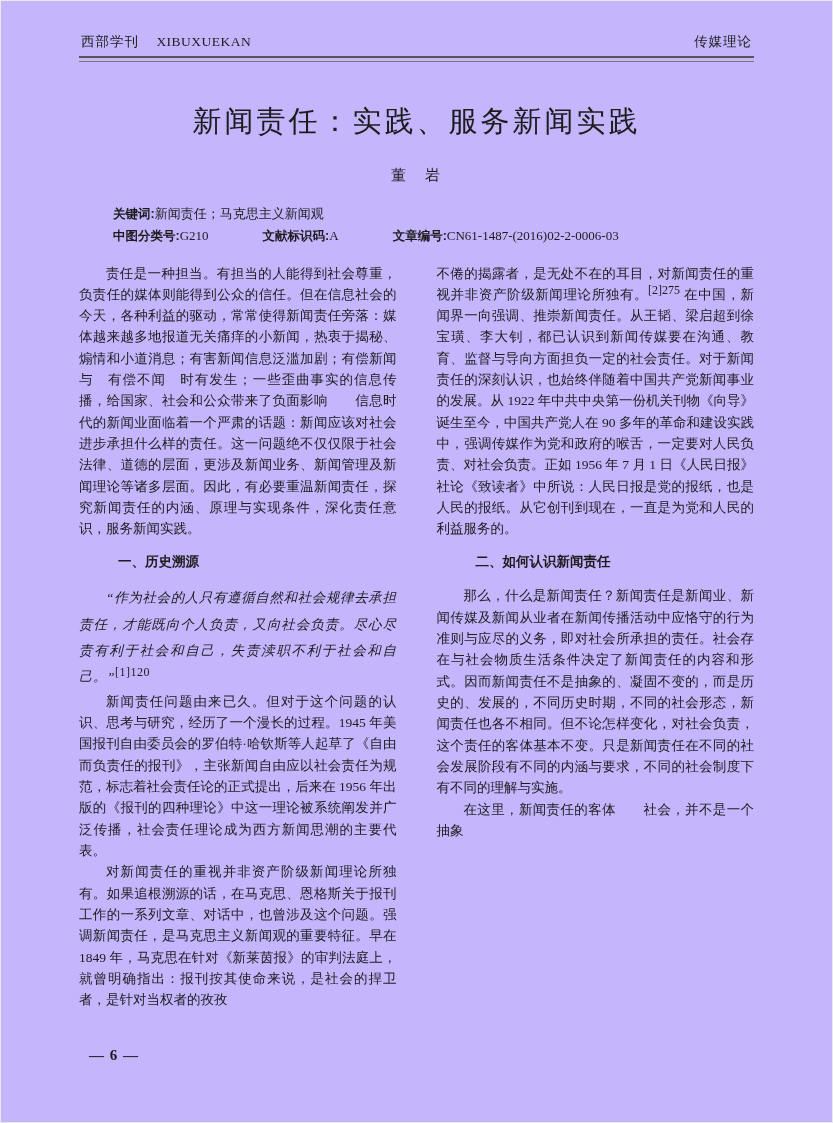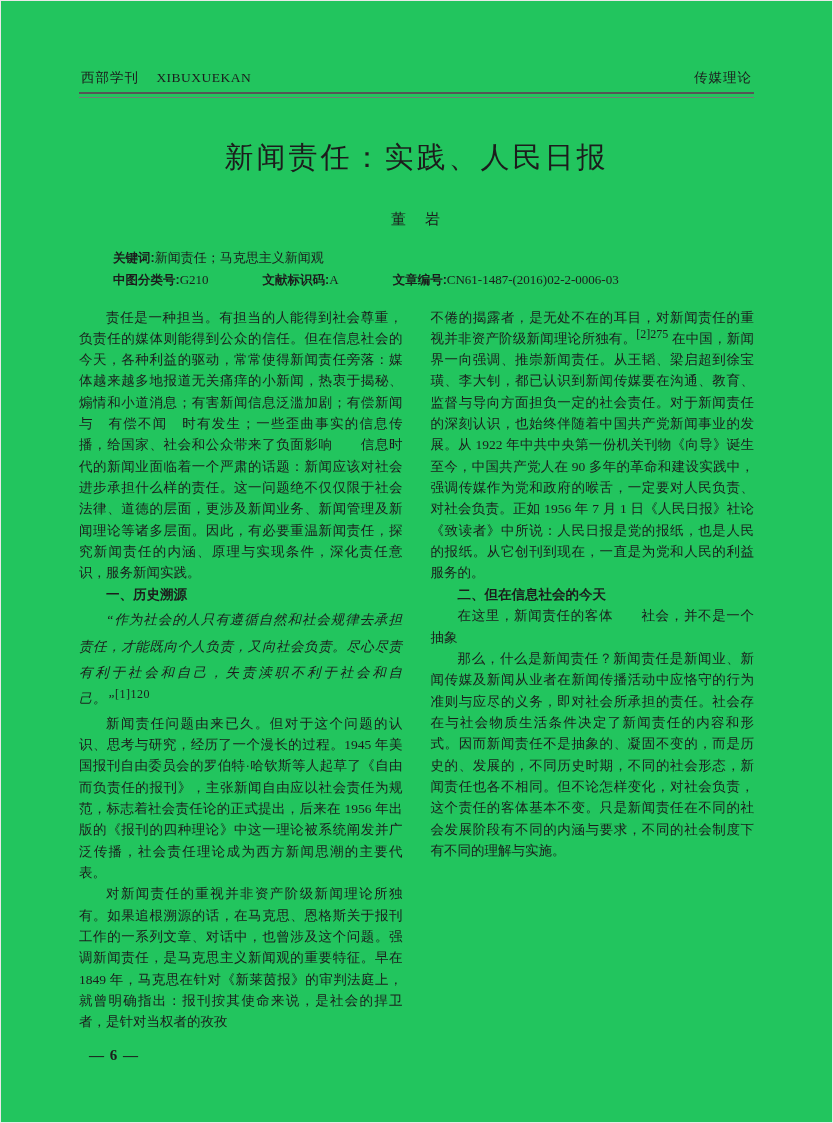--- a/index.html
+++ b/index.html
@@ -11,22 +11,22 @@
     width: 833px;
     height: 1123px;
     font-family: "Liberation Serif", "DejaVu Serif", serif;
     color: #1c1c1c;
   }
   .page {
     position: relative;
     box-sizing: border-box;
     width: 833px;
     height: 1123px;
-    padding: 68px 78px 0 78px;
-    background: #22c55e;
+    padding: 32px 78px 0 78px;
+    background: #c4b5fd;
     border: 1px solid #e9e9e9;
     overflow: hidden;
   }
   
   .page-header {
     display: flex;
     justify-content: space-between;
     align-items: flex-end;
     font-size: 13.5px;
     padding: 0 2px 5px 2px;
@@ -49,21 +49,21 @@
   }
   
   .article-title {
     margin: 40px 0 0 0;
     text-align: center;
     font-size: 29px;
     font-weight: 500;
     letter-spacing: 3px;
   }
   .author-name {
-    margin-top: 32px;
+    margin-top: 24px;
     text-align: center;
     font-size: 15px;
     letter-spacing: 2px;
   }
   
   .meta {
     margin-top: 18px;
     padding: 0 8px;
     font-size: 13px;
     line-height: 1.66;
@@ -78,38 +78,38 @@
   .meta-label {
     font-family: "Liberation Sans", "DejaVu Sans", sans-serif;
     font-weight: bold;
     font-size: 12.5px;
   }
   .pubinfo-group { margin-right: 54px; }
   .pubinfo-group:last-child { margin-right: 0; }
   
   .article-body {
     display: flex;
-    gap: 28px;
+    gap: 40px;
     margin-top: 16px;
   }
   .col {
     flex: 1;
     min-width: 0;
     font-size: 13.5px;
     line-height: 1.58;
     text-align: justify;
   }
   .col p {
     margin: 0;
     text-indent: 2em;
   }
   .col p.no-indent { text-indent: 0; }
   .section-heading {
-    margin: 0;
-    font-family: Liberation Sans, sans-serif;
+    margin: 12px;
+    font-family: Liberation Mono, monospace;
     font-weight: bold;
     font-size: 13.5px;
     text-indent: 2em;
     line-height: 1.6;
   }
   .quote {
     font-style: italic;
     line-height: 1.95;
     letter-spacing: 0.5px;
     margin-top: 2px !important;
@@ -144,43 +144,43 @@
 
   <div class="page-header">
     <div>
       <span class="journal-cn">西部学刊</span>
       <span class="journal-en">XIBUXUEKAN</span>
     </div>
     <div class="section-label">传媒理论</div>
   </div>
   <div class="header-divider"></div>
 
-  <h1 class="article-title">新闻责任：实践、人民日报</h1>
+  <h1 class="article-title">新闻责任：实践、服务新闻实践</h1>
 
   <div class="author-name">董　岩</div>
 
   <div class="meta">
     <p class="keywords-line"><span class="meta-label">关键词:</span><span>新闻责任；马克思主义新闻观</span></p>
     <p class="pubinfo-line"><span class="pubinfo-group"><span class="meta-label">中图分类号:</span><span>G210</span></span><span class="pubinfo-group"><span class="meta-label">文献标识码:</span><span>A</span></span><span class="pubinfo-group"><span class="meta-label">文章编号:</span><span>CN61-1487-(2016)02-2-0006-03</span></span></p>
   </div>
 
   <div class="article-body">
 
     <div class="col">
       <p>责任是一种担当。有担当的人能得到社会尊重，负责任的媒体则能得到公众的信任。但在信息社会的今天，各种利益的驱动，常常使得新闻责任旁落：媒体越来越多地报道无关痛痒的小新闻，热衷于揭秘、煽情和小道消息；有害新闻信息泛滥加剧；有偿新闻与　有偿不闻　时有发生；一些歪曲事实的信息传播，给国家、社会和公众带来了负面影响　　信息时代的新闻业面临着一个严肃的话题：新闻应该对社会进步承担什么样的责任。这一问题绝不仅仅限于社会法律、道德的层面，更涉及新闻业务、新闻管理及新闻理论等诸多层面。因此，有必要重温新闻责任，探究新闻责任的内涵、原理与实现条件，深化责任意识，服务新闻实践。</p>
       <h3 class="section-heading">一、历史溯源</h3>
       <p class="quote"><span>“作为社会的人只有遵循自然和社会规律去承担责任，才能既向个人负责，又向社会负责。尽心尽责有利于社会和自己，失责渎职不利于社会和自己。”</span><sup class="footnote-ref">[1]120</sup></p>
       <p>新闻责任问题由来已久。但对于这个问题的认识、思考与研究，经历了一个漫长的过程。1945 年美国报刊自由委员会的罗伯特·哈钦斯等人起草了《自由而负责任的报刊》，主张新闻自由应以社会责任为规范，标志着社会责任论的正式提出，后来在 1956 年出版的《报刊的四种理论》中这一理论被系统阐发并广泛传播，社会责任理论成为西方新闻思潮的主要代表。</p>
       <p>对新闻责任的重视并非资产阶级新闻理论所独有。如果追根溯源的话，在马克思、恩格斯关于报刊工作的一系列文章、对话中，也曾涉及这个问题。强调新闻责任，是马克思主义新闻观的重要特征。早在 1849 年，马克思在针对《新莱茵报》的审判法庭上，就曾明确指出：报刊按其使命来说，是社会的捍卫者，是针对当权者的孜孜</p>
     </div>
 
     <div class="col">
       <p class="no-indent"><span>不倦的揭露者，是无处不在的耳目，对新闻责任的重视并非资产阶级新闻理论所独有。</span><sup class="footnote-ref">[2]275</sup><span> 在中国，新闻界一向强调、推崇新闻责任。从王韬、梁启超到徐宝璜、李大钊，都已认识到新闻传媒要在沟通、教育、监督与导向方面担负一定的社会责任。对于新闻责任的深刻认识，也始终伴随着中国共产党新闻事业的发展。从 1922 年中共中央第一份机关刊物《向导》诞生至今，中国共产党人在 90 多年的革命和建设实践中，强调传媒作为党和政府的喉舌，一定要对人民负责、对社会负责。正如 1956 年 7 月 1 日《人民日报》社论《致读者》中所说：人民日报是党的报纸，也是人民的报纸。从它创刊到现在，一直是为党和人民的利益服务的。</span></p>
-      <h3 class="section-heading">二、但在信息社会的今天</h3>
+      <h3 class="section-heading">二、如何认识新闻责任</h3>
+      <p>那么，什么是新闻责任？新闻责任是新闻业、新闻传媒及新闻从业者在新闻传播活动中应恪守的行为准则与应尽的义务，即对社会所承担的责任。社会存在与社会物质生活条件决定了新闻责任的内容和形式。因而新闻责任不是抽象的、凝固不变的，而是历史的、发展的，不同历史时期，不同的社会形态，新闻责任也各不相同。但不论怎样变化，对社会负责，这个责任的客体基本不变。只是新闻责任在不同的社会发展阶段有不同的内涵与要求，不同的社会制度下有不同的理解与实施。</p>
       <p>在这里，新闻责任的客体　　社会，并不是一个抽象</p>
-      <p>那么，什么是新闻责任？新闻责任是新闻业、新闻传媒及新闻从业者在新闻传播活动中应恪守的行为准则与应尽的义务，即对社会所承担的责任。社会存在与社会物质生活条件决定了新闻责任的内容和形式。因而新闻责任不是抽象的、凝固不变的，而是历史的、发展的，不同历史时期，不同的社会形态，新闻责任也各不相同。但不论怎样变化，对社会负责，这个责任的客体基本不变。只是新闻责任在不同的社会发展阶段有不同的内涵与要求，不同的社会制度下有不同的理解与实施。</p>
     </div>
 
   </div>
 
   <div class="page-number">— 6 —</div>
 
 </div>
 
 </body></html>

